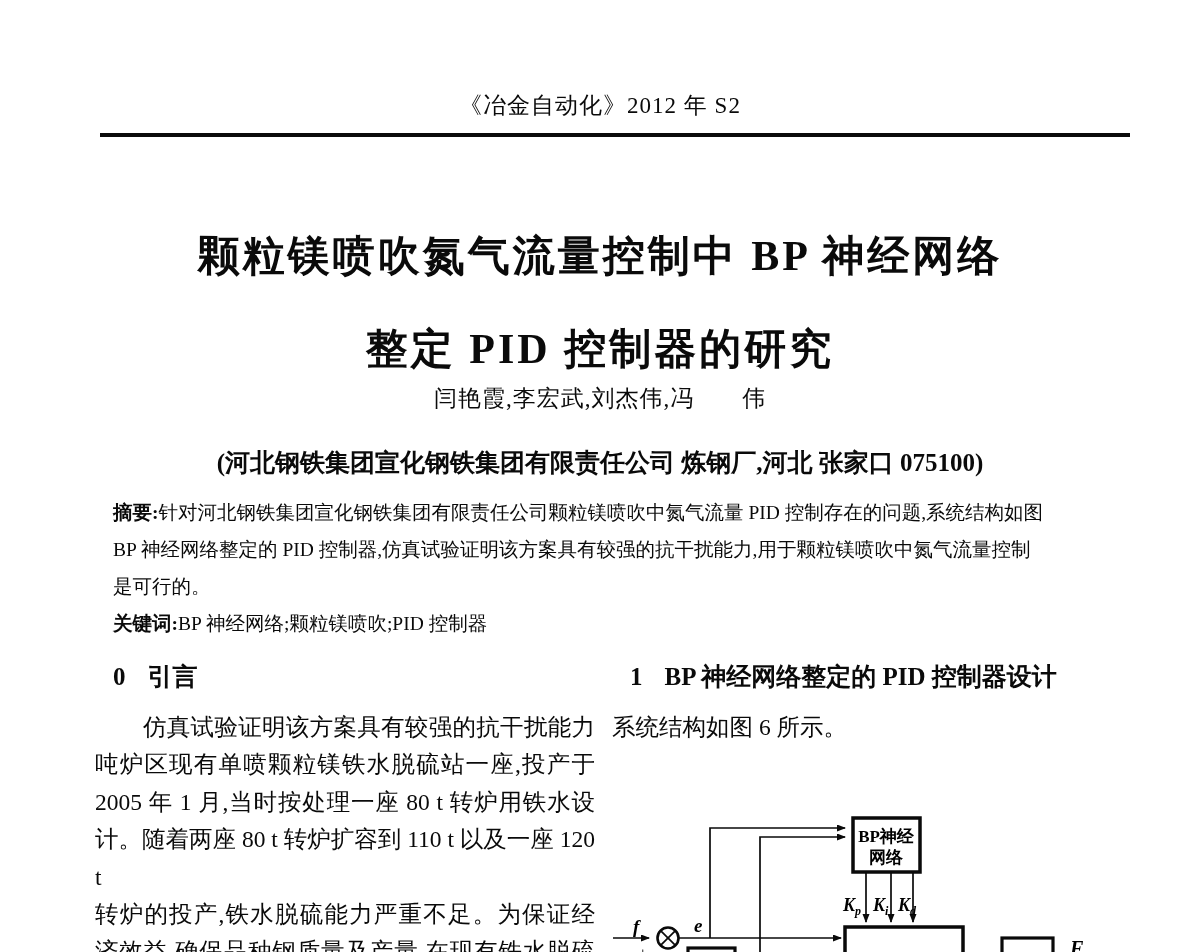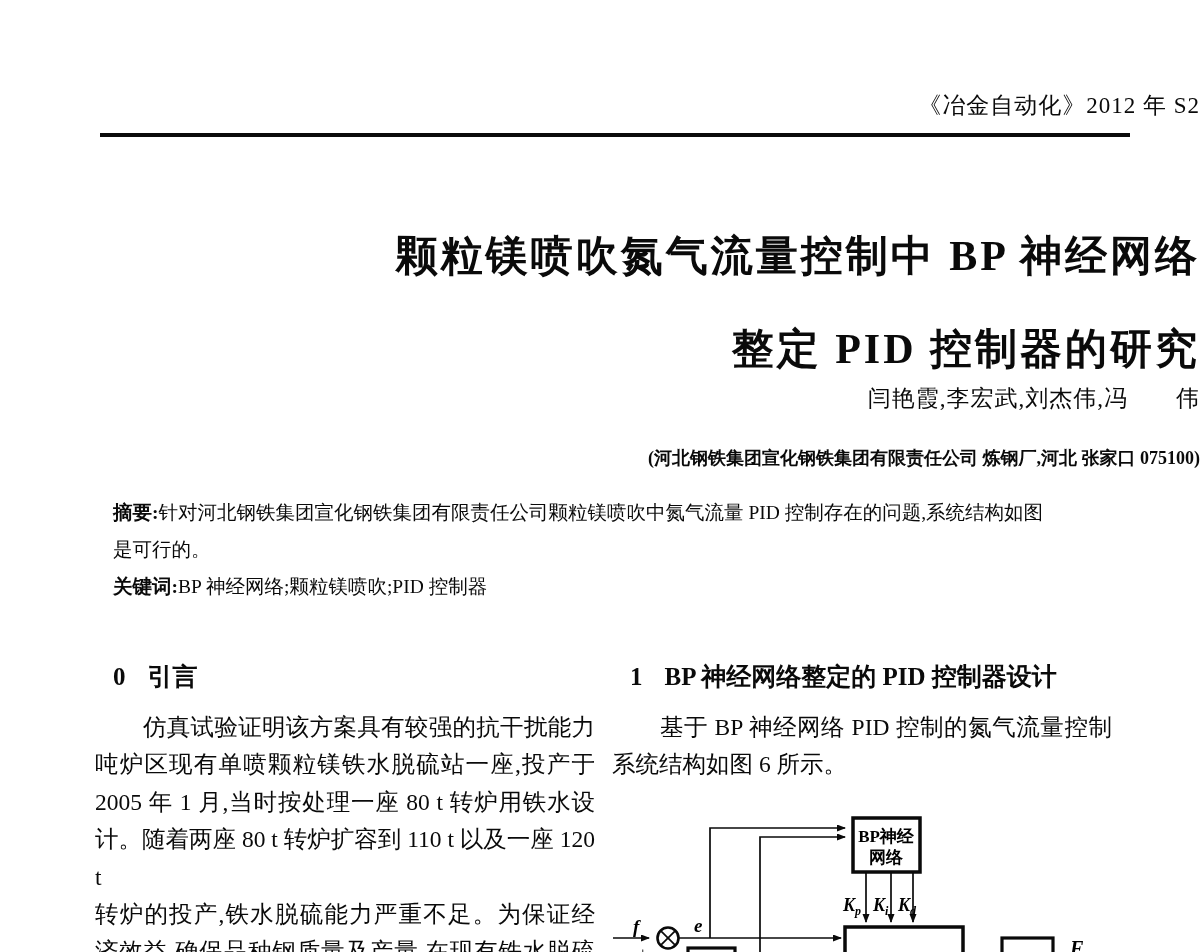--- a/index.html
+++ b/index.html
@@ -5,29 +5,29 @@
   html, body { margin: 0; padding: 0; }
   body {
     width: 1200px; height: 952px;
     background: #ffffff;
     overflow: hidden;
     position: relative;
     font-family: "Liberation Serif", "DejaVu Serif", serif;
     color: #0a0a0a;
   }
   .abs { position: absolute; }
-  .centered { left: 0; width: 1200px; text-align: right; }
+  .centered { left: 0; width: 1200px; text-align: center; }
 
   .journal-header { top: 90px; font-size: 23px; letter-spacing: 1px; }
   .rule { top: 133px; left: 100px; width: 1030px; height: 4px; background: #0a0a0a; }
 
   .title-l1 { top: 228px; font-size: 42px; font-weight: bold; letter-spacing: 3px; }
   .title-l2 { top: 297px; font-size: 42px; font-weight: bold; letter-spacing: 3px; margin-top: 24px; }
   .authors { top: 383px; font-size: 23px; letter-spacing: 1px; }
-  .affiliation { top: 446px; font-size: 18px; font-weight: bold; }
+  .affiliation { top: 446px; font-size: 25px; font-weight: bold; }
 
   .abstract { top: 494px; left: 113px; width: 978px; font-size: 19.5px; line-height: 37px; }
   .abstract b { font-weight: bold; margin-top: 24px; }
 
   .col { width: 500px; }
   .col-left  { left: 95px;  top: 660px; }
   .col-right { left: 612px; top: 660px; }
   .sec-head { font-size: 25px; font-weight: bold; margin: 0 0 16px 18px; }
   .sec-head .num { margin-right: 22px; }
   .para { font-size: 23.5px; line-height: 37.4px; }
@@ -45,20 +45,21 @@
 <div class="abs centered journal-header">《冶金自动化》2012 年 S2</div>
 <div class="abs rule"></div>
 
 <div class="abs centered title-l1">颗粒镁喷吹氮气流量控制中 BP 神经网络</div>
 <div class="abs centered title-l2">整定 PID 控制器的研究</div>
 <div class="abs centered authors">闫艳霞,李宏武,刘杰伟,冯　　伟</div>
 <div class="abs centered affiliation">(河北钢铁集团宣化钢铁集团有限责任公司 炼钢厂,河北 张家口 075100)</div>
 
 <div class="abs abstract">
   <div><b>摘要:</b><span>针对河北钢铁集团宣化钢铁集团有限责任公司颗粒镁喷吹中氮气流量 PID 控制存在的问题,系统结构如图</span></div>
+  <div>BP 神经网络整定的 PID 控制器,仿真试验证明该方案具有较强的抗干扰能力,用于颗粒镁喷吹中氮气流量控制</div>
   <div>是可行的。</div>
   <div><b>关键词:</b><span>BP 神经网络;颗粒镁喷吹;PID 控制器</span></div>
 </div>
 
 <div class="abs col col-left">
   <div class="sec-head">
     <span class="num">0</span><span>引言</span>
   </div>
   <div class="para">
     <div class="jline indent">仿真试验证明该方案具有较强的抗干扰能力</div>
@@ -69,21 +70,20 @@
     <div class="jline">济效益,确保品种钢质量及产量,在现有铁水脱硫</div>
 
   </div>
 </div>
 
 <div class="abs col col-right">
   <div class="sec-head">
     <span class="num">1</span><span>BP 神经网络整定的 PID 控制器设计</span>
   </div>
   <div class="para">
-    <div class="jline indent">基于 BP 神经网络 PID 控制的氮气流量控制</div>
     <div>系统结构如图 6 所示。</div>
   </div>
 </div>
 
 <svg class="abs diagram" viewBox="610 795 590 157" width="590" height="157">
   <defs>
     <marker id="ah" markerWidth="10" markerHeight="8" refX="8" refY="3.5" orient="auto" markerUnits="userSpaceOnUse">
       <path d="M0,0 L9,3.5 L0,7 Z" fill="#0a0a0a"></path>
     </marker>
   </defs>

